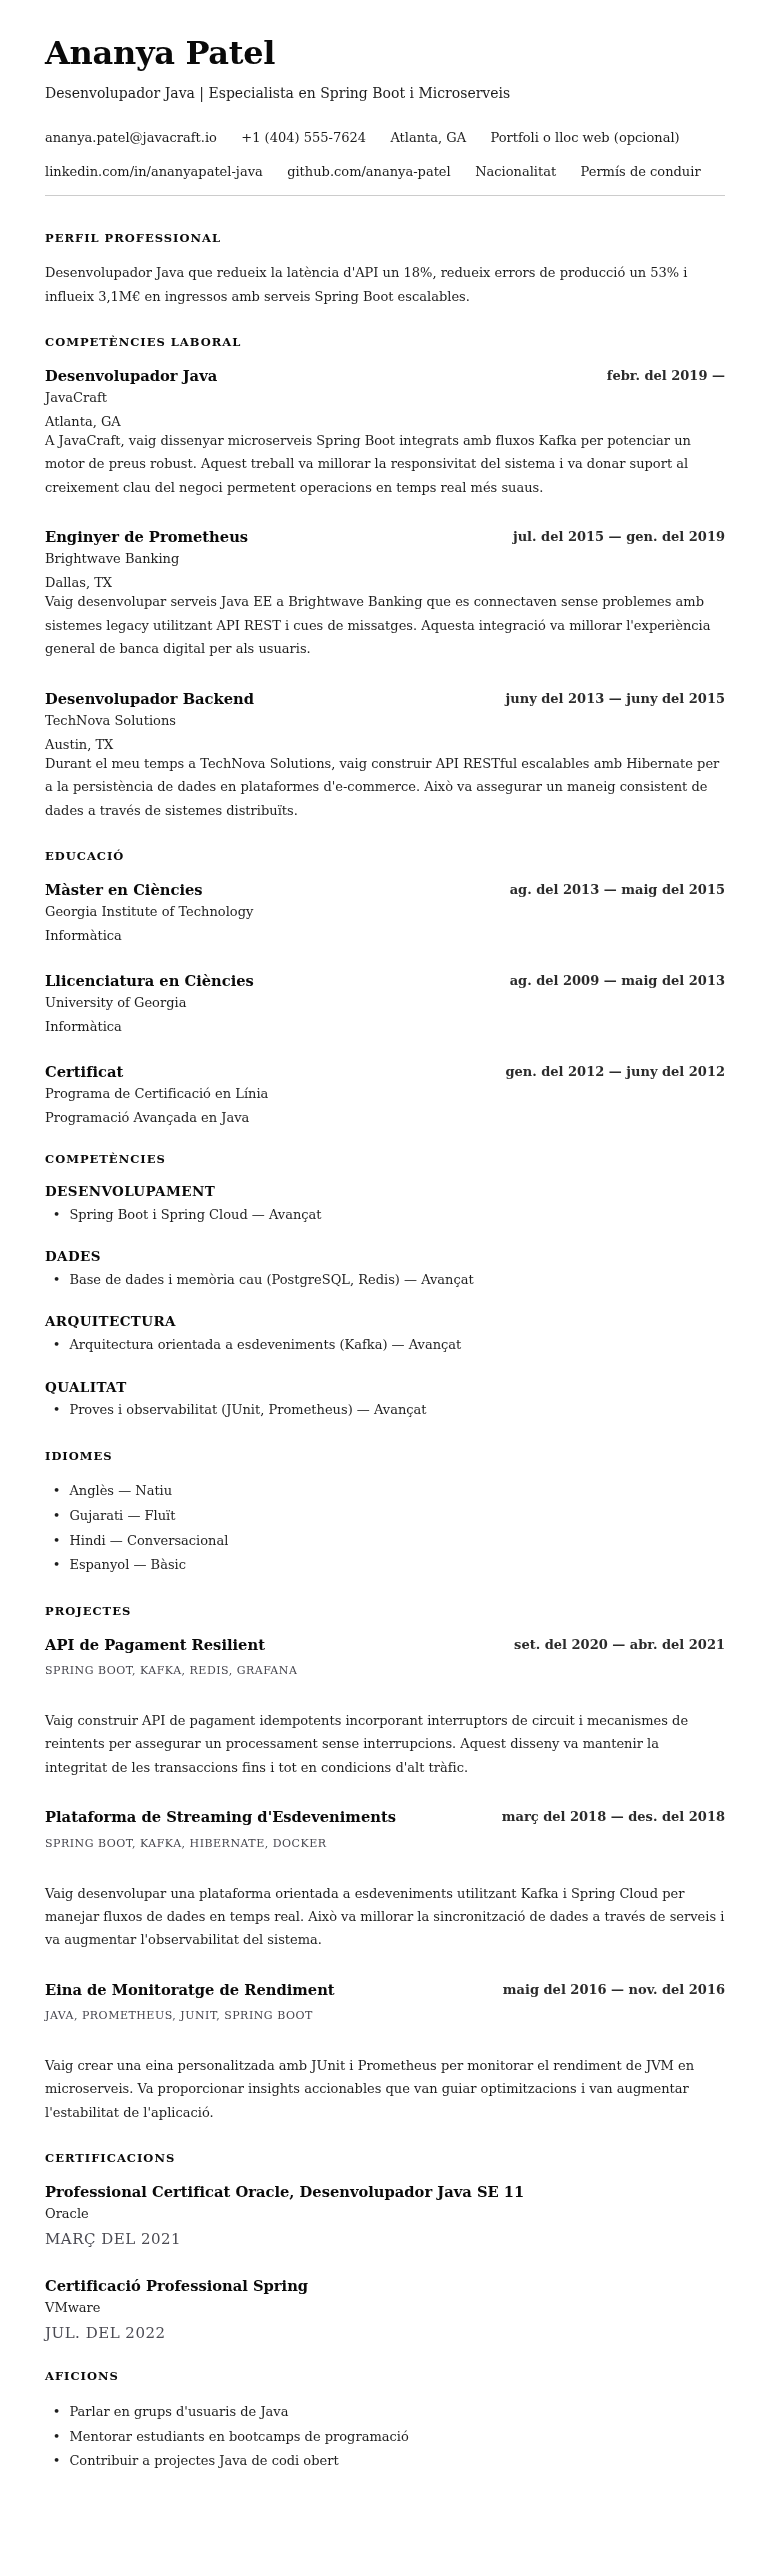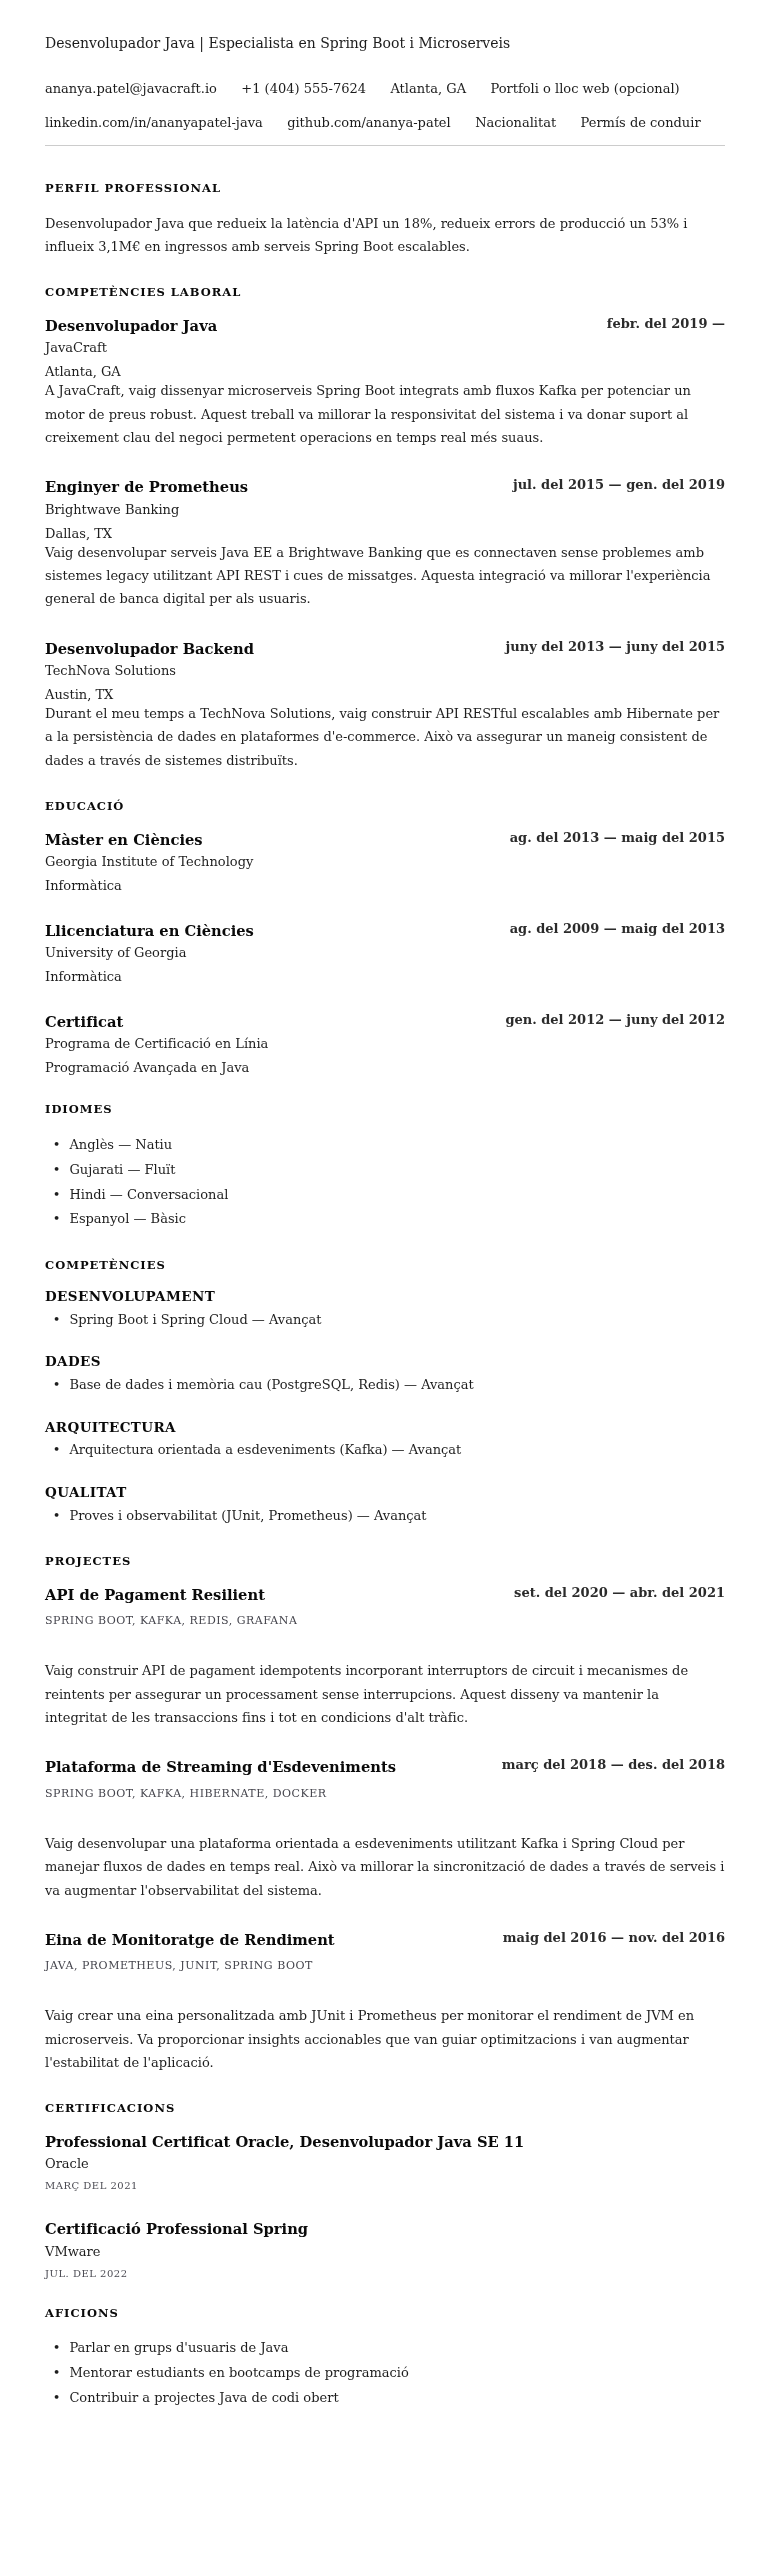--- a/index.html
+++ b/index.html
@@ -62,21 +62,21 @@
     color: #1e1e1e;
     max-width: 680px;
   }
 
   
   .entry { margin-top: 28px; }
   .entry:first-of-type { margin-top: 0; }
   .entry-head {
     display: flex;
     justify-content: space-between;
-    align-items: flex-start;
+    align-items: center;
     gap: 15.4px;
   }
   .entry-title {
     font-size: 14.7px;
     font-weight: 700;
     color: #0a0a0a;
     line-height: 1.3;
   }
   .entry-dates {
     font-size: 13px;
@@ -95,21 +95,21 @@
     margin-top: 9px;
   }
   .entry-desc { }
   .entry-tags {
     font-size: 11px;
     letter-spacing: 0.5px;
     color: #45454d;
     margin-top: 10.3px;
   }
   .entry-certdate {
-    font-size: 10px;
+    font-size: 15px;
     letter-spacing: 0.5px;
     color: #4a4a52;
     margin-top: 9px;
   }
   .project-desc { margin-top: 32px; }
 
   
   .skill-group { margin-top: 22px; }
   .skill-group:first-of-type { margin-top: 0; }
   .group-label {
@@ -136,20 +136,21 @@
     left: 7.7px;
     color: #1e1e1e;
   }
 </style>
 </head>
 <body>
 
 <div class="page">
 
   <header>
+    <h1 class="name">Ananya Patel</h1>
     <p class="headline">Desenvolupador Java | Especialista en Spring Boot i Microserveis</p>
     <div class="contact-row">
       <span>ananya.patel@javacraft.io</span>
       <span>+1 (404) 555-7624</span>
       <span>Atlanta, GA</span>
       <span>Portfoli o lloc web (opcional)</span>
     </div>
     <div class="contact-row second">
       <span>linkedin.com/in/ananyapatel-java</span>
       <span>github.com/ananya-patel</span>
@@ -221,65 +222,65 @@
     </article>
 
     <article class="entry">
       <div class="entry-head">
         <h3 class="entry-title">Certificat</h3>
         <span class="entry-dates">gen. del 2012 — juny del 2012</span>
       </div>
       <p class="entry-org">Programa de Certificació en Línia</p>
       <p class="entry-loc">Programació Avançada en Java</p>
     </article>
+  </section>
+
+  <section>
+    <h2 class="sec-heading">COMPETÈNCIES</h2>
+
+    <div class="skill-group">
+      <h3 class="group-label">DESENVOLUPAMENT</h3>
+      <ul class="plain">
+        <li>Spring Boot i Spring Cloud — Avançat</li>
+      </ul>
+    </div>
+
+    <div class="skill-group">
+      <h3 class="group-label">DADES</h3>
+      <ul class="plain">
+        <li>Base de dades i memòria cau (PostgreSQL, Redis) — Avançat</li>
+      </ul>
+    </div>
+
+    <div class="skill-group">
+      <h3 class="group-label">ARQUITECTURA</h3>
+      <ul class="plain">
+        <li>Arquitectura orientada a esdeveniments (Kafka) — Avançat</li>
+      </ul>
+    </div>
+
+    <div class="skill-group">
+      <h3 class="group-label">QUALITAT</h3>
+      <ul class="plain">
+        <li>Proves i observabilitat (JUnit, Prometheus) — Avançat</li>
+      </ul>
+    </div>
   </section>
 
   <section>
     <h2 class="sec-heading">IDIOMES</h2>
     <ul class="plain">
       <li>Anglès — Natiu</li>
       <li>Gujarati — Fluït</li>
       <li>Hindi — Conversacional</li>
       <li>Espanyol — Bàsic</li>
     </ul>
   </section>
 
   <section>
-    <h2 class="sec-heading">COMPETÈNCIES</h2>
-
-    <div class="skill-group">
-      <h3 class="group-label">DESENVOLUPAMENT</h3>
-      <ul class="plain">
-        <li>Spring Boot i Spring Cloud — Avançat</li>
-      </ul>
-    </div>
-
-    <div class="skill-group">
-      <h3 class="group-label">DADES</h3>
-      <ul class="plain">
-        <li>Base de dades i memòria cau (PostgreSQL, Redis) — Avançat</li>
-      </ul>
-    </div>
-
-    <div class="skill-group">
-      <h3 class="group-label">ARQUITECTURA</h3>
-      <ul class="plain">
-        <li>Arquitectura orientada a esdeveniments (Kafka) — Avançat</li>
-      </ul>
-    </div>
-
-    <div class="skill-group">
-      <h3 class="group-label">QUALITAT</h3>
-      <ul class="plain">
-        <li>Proves i observabilitat (JUnit, Prometheus) — Avançat</li>
-      </ul>
-    </div>
-  </section>
-
-  <section>
     <h2 class="sec-heading">PROJECTES</h2>
 
     <article class="entry">
       <div class="entry-head">
         <h3 class="entry-title">API de Pagament Resilient</h3>
         <span class="entry-dates">set. del 2020 — abr. del 2021</span>
       </div>
       <p class="entry-tags">SPRING BOOT, KAFKA, REDIS, GRAFANA</p>
       <p class="body-text project-desc">Vaig construir API de pagament idempotents incorporant interruptors de circuit i mecanismes de reintents per assegurar un processament sense interrupcions. Aquest disseny va mantenir la integritat de les transaccions fins i tot en condicions d'alt tràfic.</p>
     </article>

